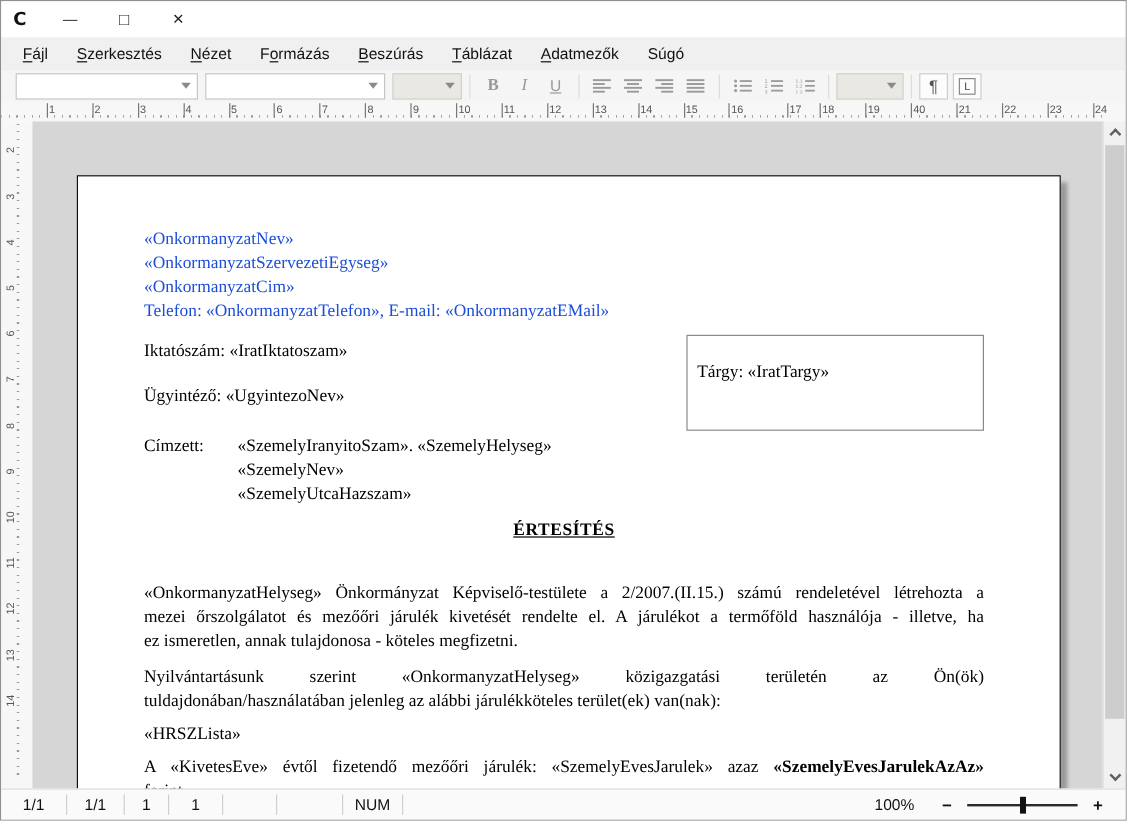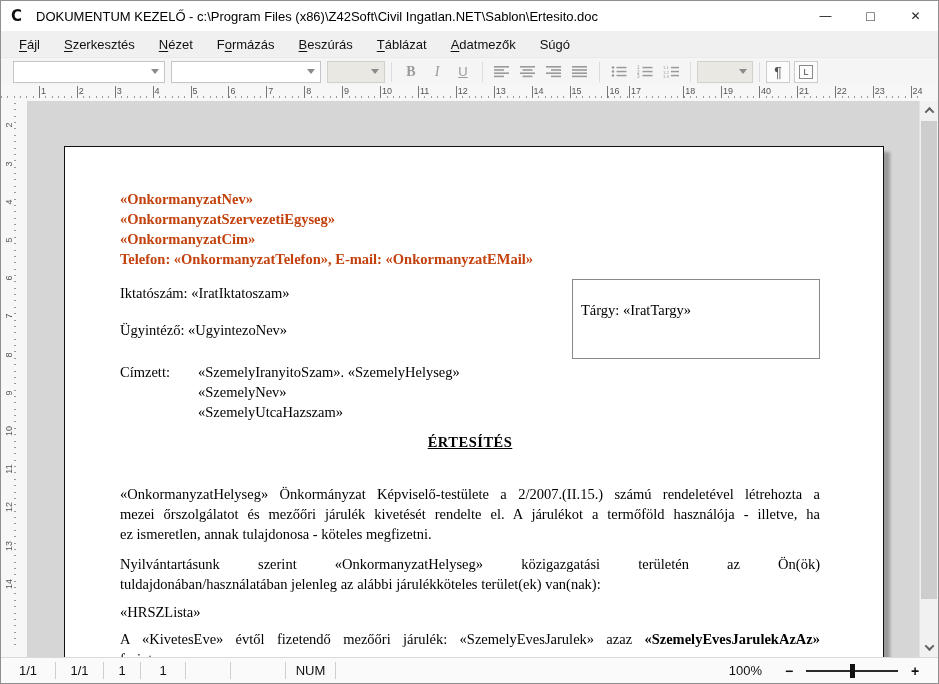--- a/index.html
+++ b/index.html
@@ -48,21 +48,21 @@
   .vruler { width:26px; background:#f7f7f7; position:relative; flex:0 0 auto;
     background-image:repeating-linear-gradient(to bottom,#999 0 1px,transparent 1px 6.37px);
     background-size:2px 545px; background-position:13px 2px; background-repeat:no-repeat; }
   .vrnum { position:absolute; left:0; width:16px; height:10px; line-height:10px; text-align:center; font-size:9px; color:#555; transform:rotate(-90deg); }
 
   
   .docarea { flex:1; background:#d6d6d6; position:relative; overflow:hidden; }
   .page { position:absolute; left:37px; top:45px; width:820px; height:1140px; background:#fff; border:1px solid #111;
     box-shadow:6px 6px 3px rgba(0,0,0,0.28); padding:42px 63px 0 55px;
     font-family:"Liberation Serif","DejaVu Serif",serif; font-size:14.5px; line-height:20px; color:#000; }
-  .gray-line { color:#c2410c;font-weight:bold; }
+  .gray-line { color:#1d4ed8; }
   .meta { position:relative; margin-top:14px; }
   .targy-box { position:absolute; right:0; top:-4px; width:248px; height:80px; border:1px solid #8a8a8a; padding:20px 8px; }
   .ugyintezo { margin-top:17px; }
   .cimzett-row { margin-top:22px; display:flex; }
   .cz-label { width:78px; flex:0 0 auto; }
   .doc-title { margin-top:10px; text-align:center; font-weight:700; text-decoration:underline; letter-spacing:0.5px; }
   .para1 { margin-top:32px; }
   .para2 { margin-top:10px; }
   .hrsz  { margin-top:8px; }
   .para3 { margin-top:7px; }
@@ -88,21 +88,20 @@
   .zhandle { position:absolute; left:44px; top:-6px; width:5px; height:14px; background:#111; }
   .zplus { margin-right:12px; }
 </style>
 </head>
 <body>
 
 <div class="window">
 
   <div class="titlebar">
     <span class="app-icon">C</span>
-    <span class="wtitle">DOKUMENTUM KEZELŐ - c:\Program Files (x86)\Z42Soft\Civil Ingatlan.NET\Sablon\Ertesito.doc</span>
     <div class="wbtns">
       <div class="wbtn">—</div>
       <div class="wbtn max">□</div>
       <div class="wbtn">✕</div>
     </div>
   </div>
 
   <div class="menubar">
     <div class="mitem">
         <span></span>
@@ -277,21 +276,21 @@
       <span class="hrnum" style="left: 265.3px;">7</span>
       <span class="hrnum" style="left: 303.2px;">8</span>
       <span class="hrnum" style="left: 341.1px;">9</span>
       <span class="hrnum" style="left: 379px;">10</span>
       <span class="hrnum" style="left: 416.9px;">11</span>
       <span class="hrnum" style="left: 454.8px;">12</span>
       <span class="hrnum" style="left: 492.7px;">13</span>
       <span class="hrnum" style="left: 530.6px;">14</span>
       <span class="hrnum" style="left: 568.5px;">15</span>
       <span class="hrnum" style="left: 606.4px;">16</span>
-      <span class="hrnum" style="left: 628px;">17</span>
+      <span class="hrnum" style="left: 655px;">17</span>
       <span class="hrnum" style="left: 682.2px;">18</span>
       <span class="hrnum" style="left: 720.1px;">19</span>
       <span class="hrnum" style="left: 758px;">40</span>
       <span class="hrnum" style="left: 795.9px;">21</span>
       <span class="hrnum" style="left: 833.8px;">22</span>
       <span class="hrnum" style="left: 871.7px;">23</span>
       <span class="hrnum" style="left: 909.6px;">24</span>
     </div>
 
   <div class="content-row">

